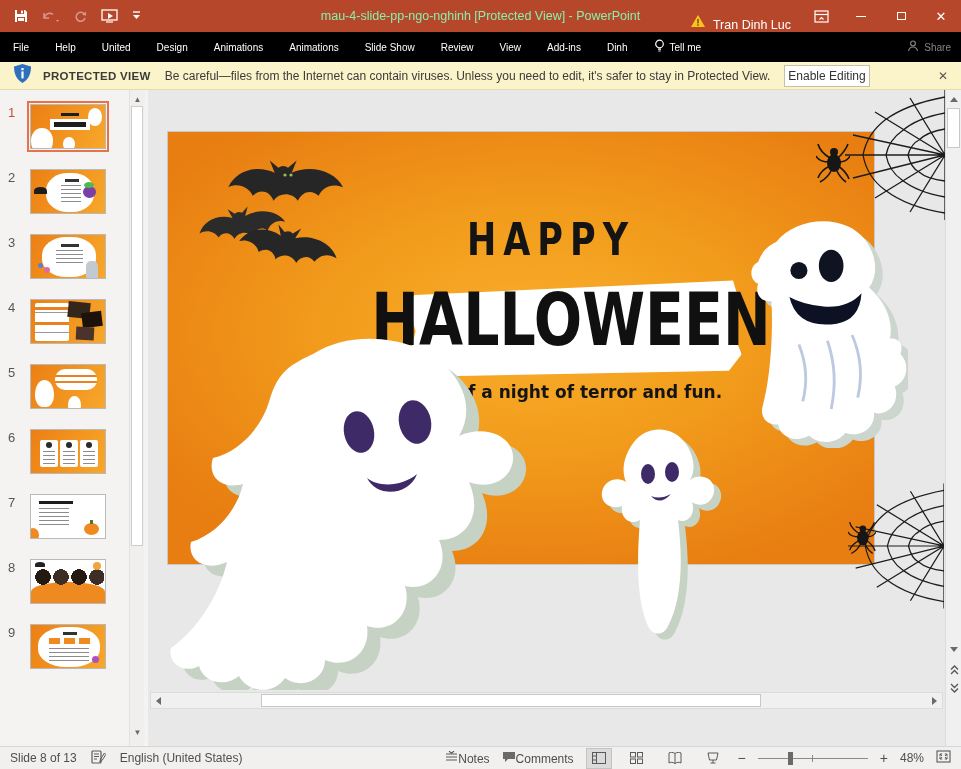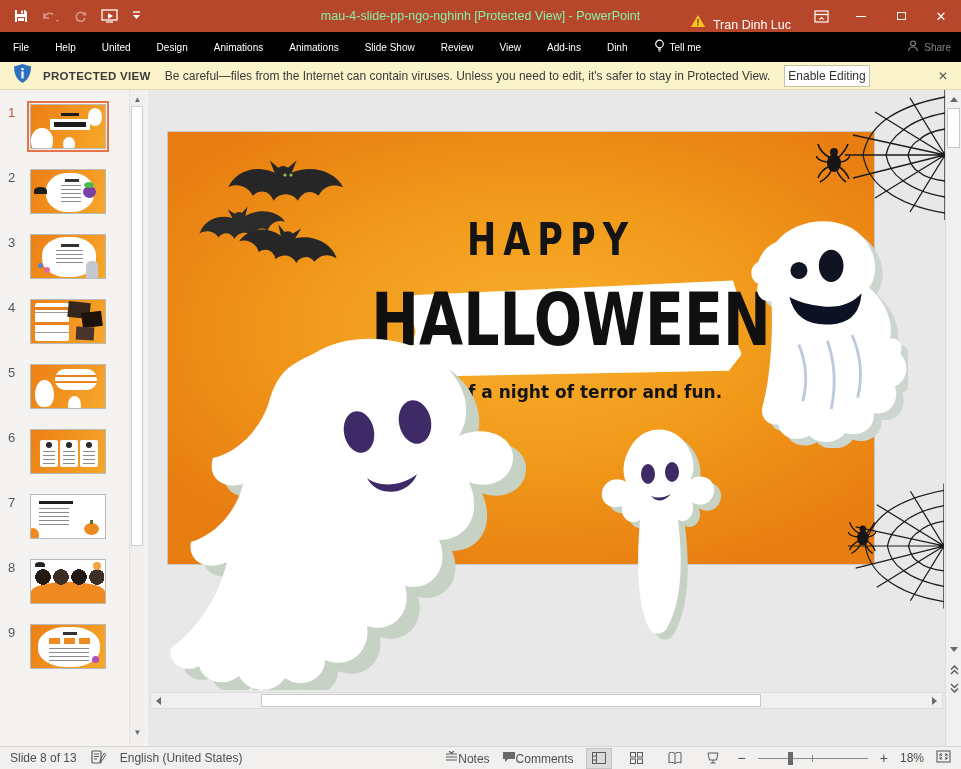--- a/index.html
+++ b/index.html
@@ -533,21 +533,21 @@
             <path d="M7 8 v3 M4.5 11 h5" stroke="#5a5a5a"></path>
           </svg>
         </span>
       <span class="zoom-sign">−</span>
       <span class="zoom-slider">
         <span class="zoom-track"></span>
           <span class="zoom-tick"></span>
         <span class="zoom-thumb"></span>
       </span>
       <span class="zoom-sign">+</span>
-      <span>18%</span>
+      <span>48%</span>
       <span><svg width="15" height="13" viewBox="0 0 15 13">
             <rect x="1" y="1" width="13" height="11" fill="none" stroke="#5a5a5a" stroke-width="1.1"></rect>
             <path d="M4 4 L6 6 M4 4 h2.2 M4 4 v2.2 M11 4 L9 6 M11 4 h-2.2 M11 4 v2.2 M4 9 L6 7 M4 9 h2.2 M4 9 v-2.2 M11 9 L9 7 M11 9 h-2.2 M11 9 v-2.2" stroke="#5a5a5a" stroke-width="1"></path>
           </svg></span>
     </div>
   </div>
 
 </div>
 
 </body></html>

